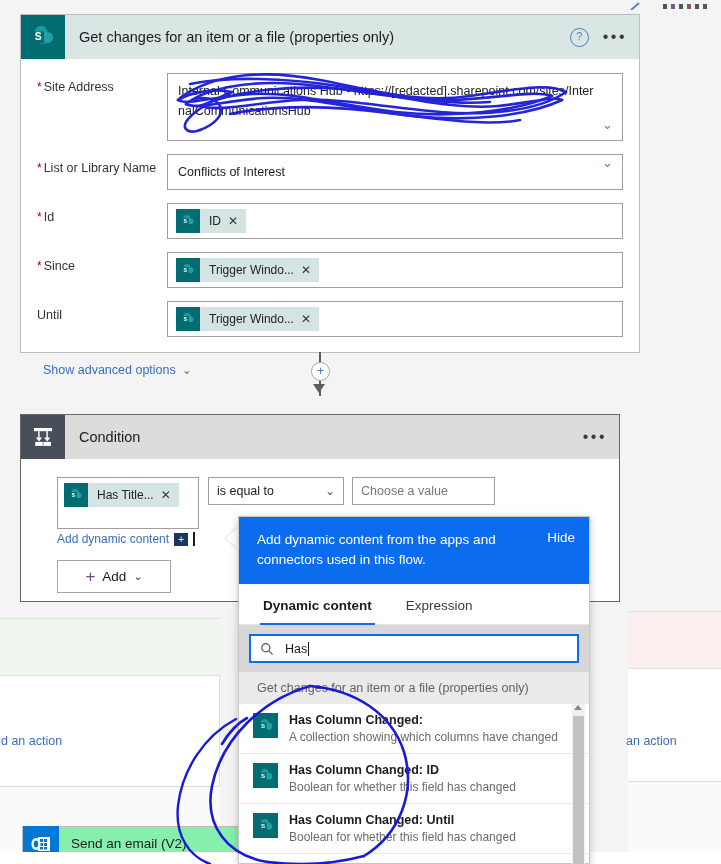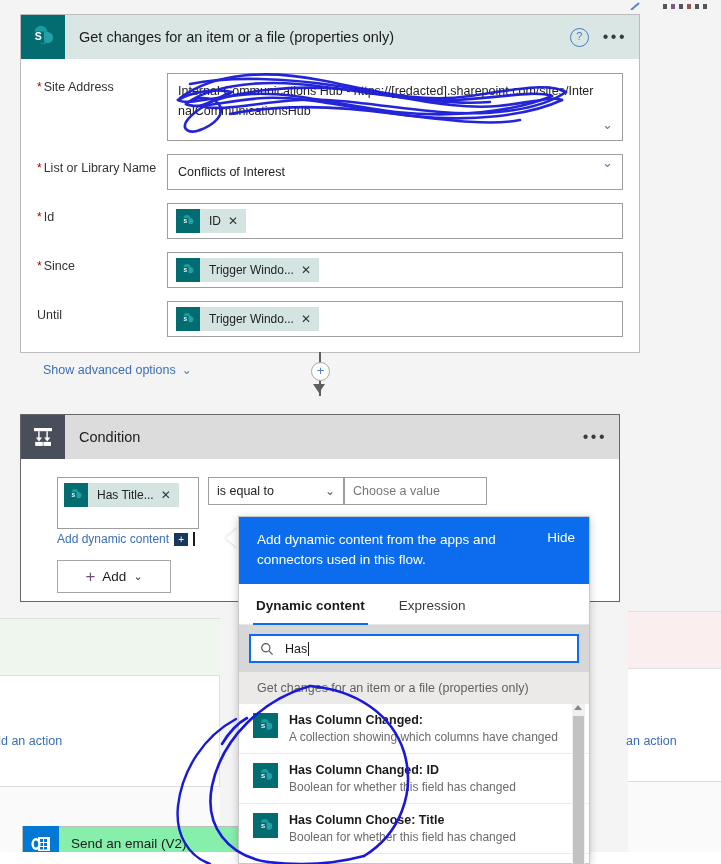--- a/index.html
+++ b/index.html
@@ -55,21 +55,21 @@
   .conn .arw{position:absolute;left:2px;top:32px;width:0;height:0;
        border-left:6px solid transparent;border-right:6px solid transparent;border-top:9px solid #605e5c;}
 
   
   .cond-body{padding:18px 0 0 36px;}
   .cond-line{display:flex;align-items:flex-start;}
   .cond-box{width:142px;height:52px;border:1px solid #9e9e9e;background:#fff;box-sizing:border-box;padding:5px 6px;}
   .op{width:136px;height:28px;border:1px solid #9e9e9e;background:#fff;margin-left:9px;box-sizing:border-box;
       display:flex;align-items:center;padding:0 8px;font-size:12.5px;color:#222;position:relative;}
   .op .chev2{position:absolute;right:8px;color:#5a5a5a;font-size:12px;}
-  .val{width:143px;height:28px;border:1px solid #9e9e9e;background:#fff;box-sizing:border-box;
+  .val{width:143px;height:28px;border:1px solid #9e9e9e;background:#fff;margin-left:8px;box-sizing:border-box;
       display:flex;align-items:center;padding:0 8px;font-size:12.5px;color:#777;}
   .adc{margin-top:3px;font-size:12px;color:#3a6fb7;display:flex;align-items:center;gap:5px;}
   .adc .sq{display:inline-block;width:14px;height:13px;background:#17375e;color:#fff;
       font-size:10px;line-height:13px;text-align:center;}
   .adc .caret{display:inline-block;width:2px;height:14px;background:#1b1b1b;}
   .addbtn{margin-top:14px;width:112px;height:31px;border:1px solid #a6a6a6;background:#fff;
       display:flex;align-items:center;justify-content:center;gap:7px;font-size:13.5px;color:#1b1b1b;}
   .addbtn .pl{color:#6e4b7a;font-size:17px;font-weight:300;}
   .addbtn .dn{color:#333;font-size:11px;}
 
@@ -88,21 +88,21 @@
 
   
   .flyout{position:absolute;left:238px;top:516px;width:352px;height:348px;
       background:#fff;border:1px solid #c8c8c8;box-sizing:border-box;box-shadow:0 2px 8px rgba(0,0,0,.22);}
   .fly-beak{position:absolute;left:226px;top:527px;width:0;height:0;
       border-top:11px solid transparent;border-bottom:11px solid transparent;border-right:13px solid #fff;
       filter:drop-shadow(-2px 0 1px rgba(0,0,0,.10));}
   .fly-banner{background:#0b6ded;color:#fff;padding:13px 14px 14px 18px;display:flex;align-items:flex-start;}
   .fly-banner .txt{flex:1;font-size:13.5px;line-height:20px;}
   .fly-banner .hide{font-size:13.5px;color:#fff;cursor:pointer;padding-left:10px;text-align:right;}
-  .tabs{display:flex;padding:0 14px;border-bottom:1px solid #e6e6e6;}
+  .tabs{display:flex;padding:0 21px;border-bottom:1px solid #e6e6e6;}
   .tab{padding:14px 3px 11px 3px;font-size:13.5px;color:#3a3a3a;margin-right:28px;position:relative;}
   .tab.active{color:#1b1b1b;font-weight:bold;}
   .tab.active::after{content:"";position:absolute;left:0;right:0;bottom:-1px;height:2.5px;background:#0b6ded;}
   .searchwrap{background:#d7d7d7;padding:9px 10px;}
   .searchbox{height:29px;background:#fff;border:2px solid #0b6ded;box-sizing:border-box;
       display:flex;align-items:center;padding:0 9px;}
   .searchbox .mag{width:14px;height:14px;margin-right:11px;}
   .searchbox .sv{font-size:12.5px;color:#1b1b1b;}
   .searchbox .cur{display:inline-block;width:1px;height:14px;background:#1b1b1b;margin-left:1px;vertical-align:-2px;}
   .grouphdr{background:#eceae9;padding:9px 0 9px 18px;font-size:12.5px;color:#616161;}
@@ -400,21 +400,21 @@
       <div class="dcitem">
         <span class="di">
           <svg width="16" height="16" viewBox="0 0 26 26">
             <circle cx="11" cy="8" r="6.3" fill="#1a9ba1"></circle>
             <circle cx="17.5" cy="13.5" r="5.6" fill="#25a5aa" opacity=".92"></circle>
             <rect x="2.5" y="7.5" width="11.5" height="11.5" fill="#036c70"></rect>
             <text x="8.2" y="16.4" font-family="Liberation Sans, sans-serif" font-size="10" font-weight="bold" fill="#fff" text-anchor="middle">S</text>
           </svg>
         </span>
         <span>
-          <span class="dt" style="display:block;">Has Column Choose: Title</span>
+          <span class="dt" style="display:block;">Has Column Changed: Until</span>
           <span class="dd" style="display:block;">Boolean for whether this field has changed</span>
         </span>
       </div>
 
       <div class="sbar">
         <div class="up"></div>
         <div class="thumb"></div>
       </div>
     </div>
   </div>

